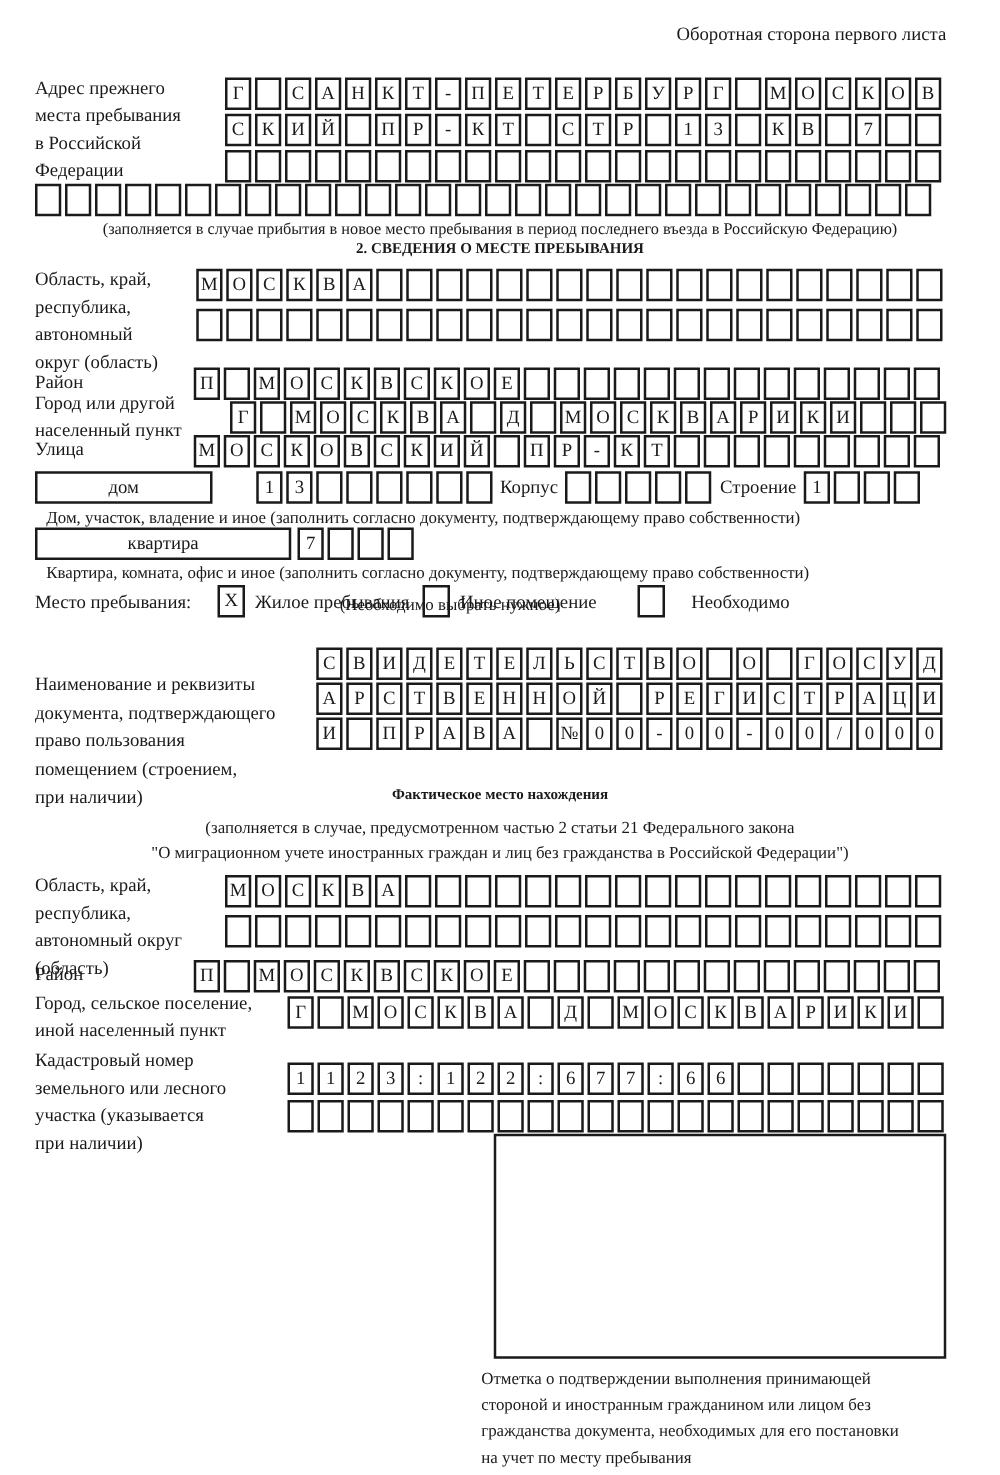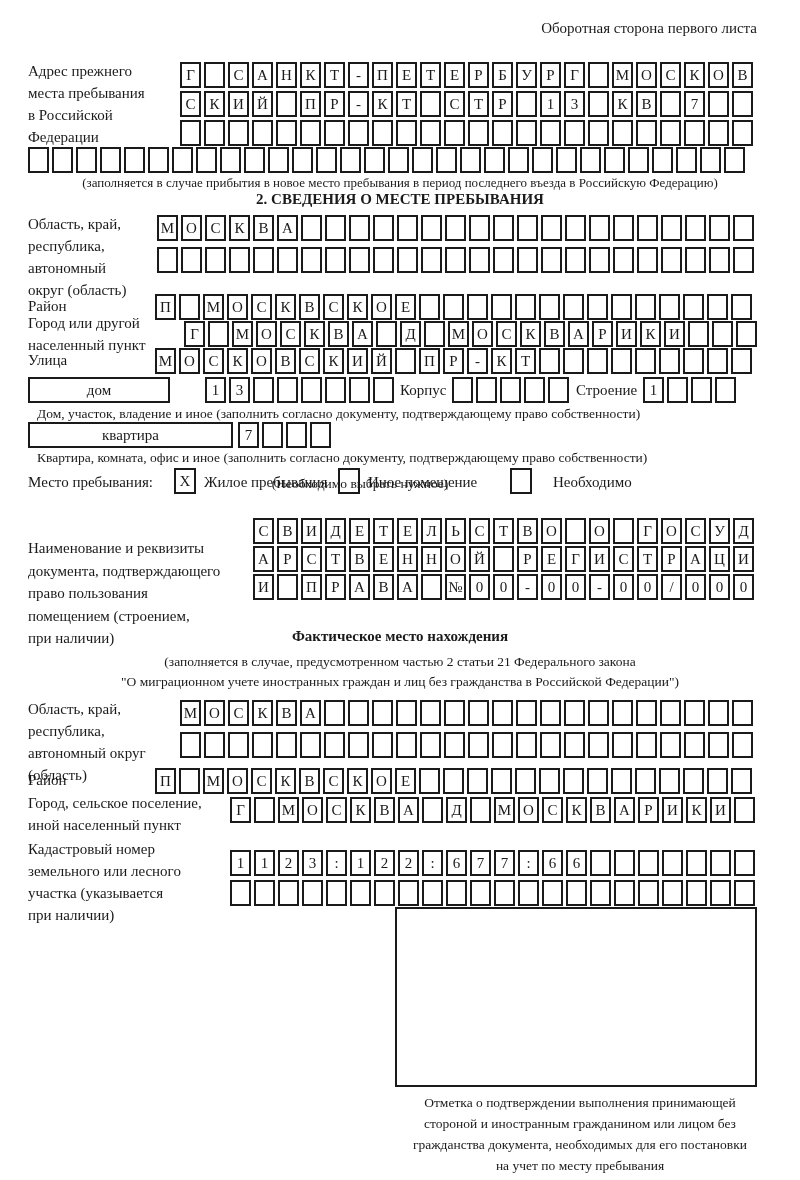--- a/index.html
+++ b/index.html
@@ -19,24 +19,24 @@
   .wordbox{
     position:absolute;box-sizing:border-box;height:26px;border:2px solid #1a1a1a;
     display:flex;align-items:center;justify-content:center;font-size:15px;background:#fff;
   }
   .cbox{
     position:absolute;box-sizing:border-box;width:22px;height:26px;border:2px solid #1a1a1a;
     display:flex;align-items:center;justify-content:center;font-size:15px;background:#fff;
   }
   .caption{position:absolute;font-size:13px;line-height:16px;}
   .center{left:0;width:800px;text-align:center;}
-  .title{position:absolute;font-size:15px;font-weight:bold;}
+  .title{position:absolute;font-size:12px;font-weight:bold;}
   .smallnote{position:absolute;font-size:13px;}
   .bigbox{position:absolute;box-sizing:border-box;border:2px solid #1a1a1a;background:#fff;}
-  .cap4{position:absolute;font-size:13.5px;line-height:21px;text-align:center;}
+  .cap4{position:absolute;font-size:13.5px;line-height:21px;}
 </style>
 </head>
 <body>
 
 <div class="page">
 
   <div class="hdr">Оборотная сторона первого листа</div>
 
   <div class="lbl" style="left:28px;top:60px;width:150px">
       <div class="ln">Адрес прежнего</div>

